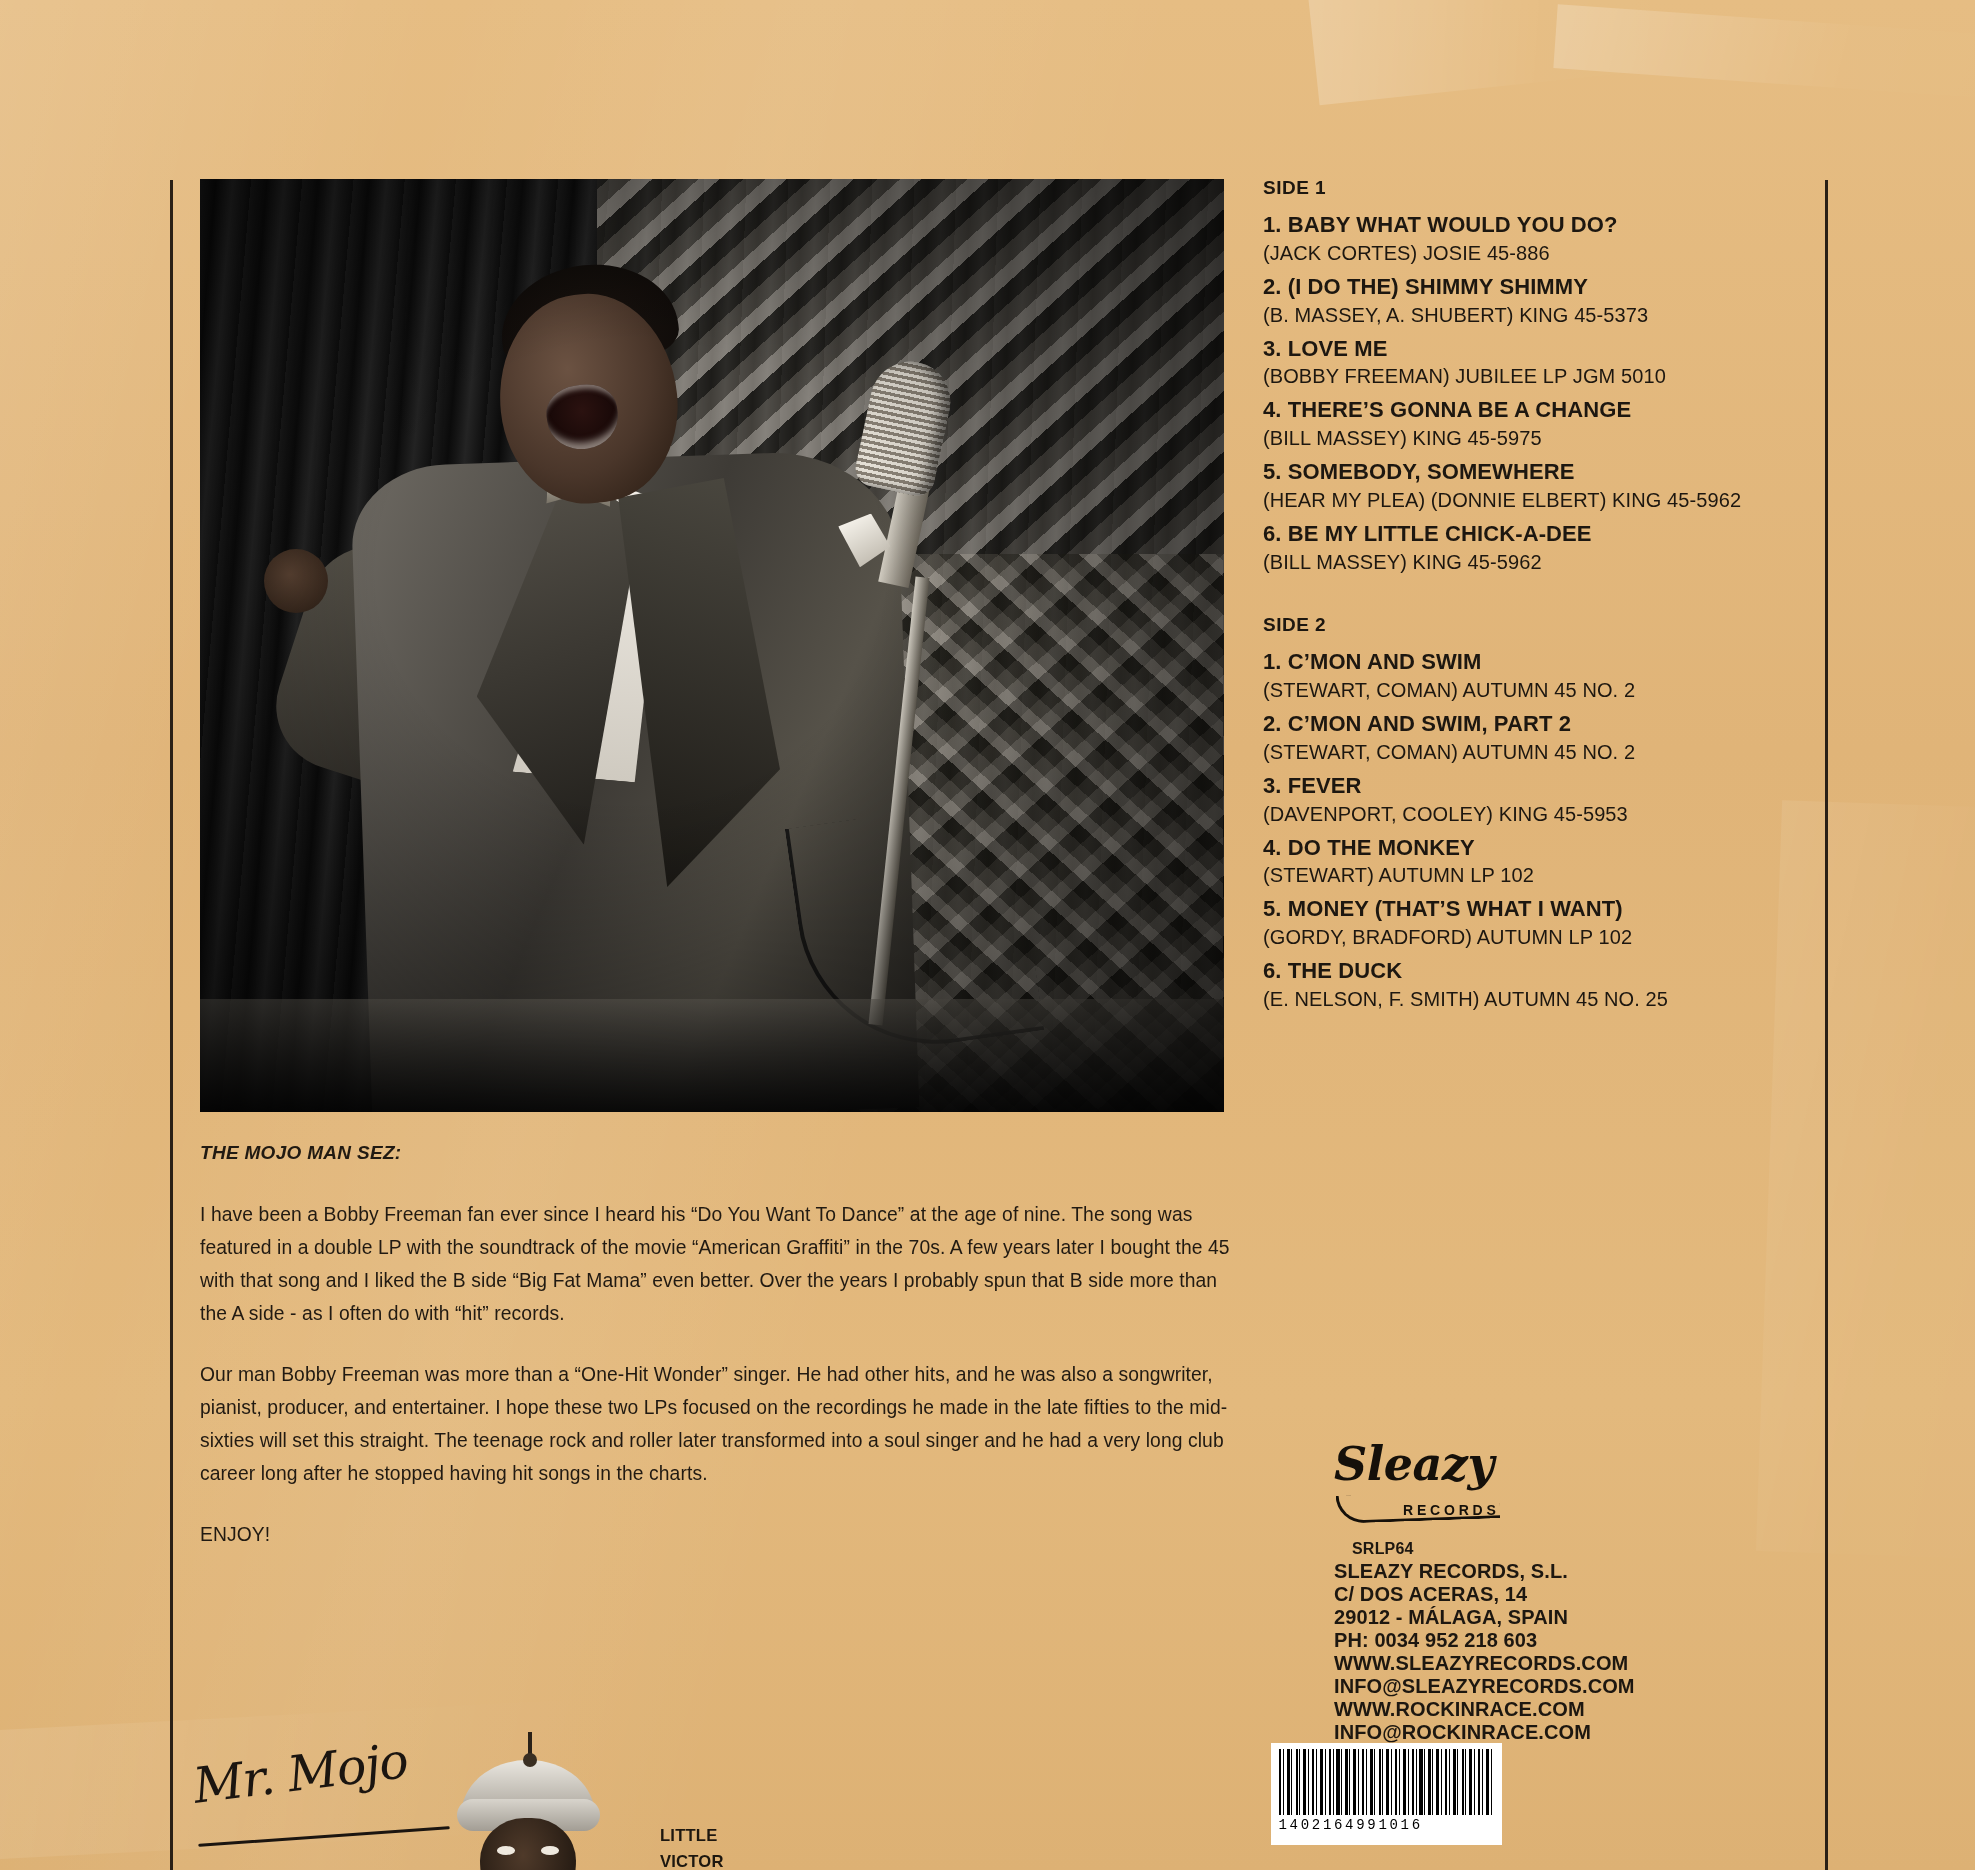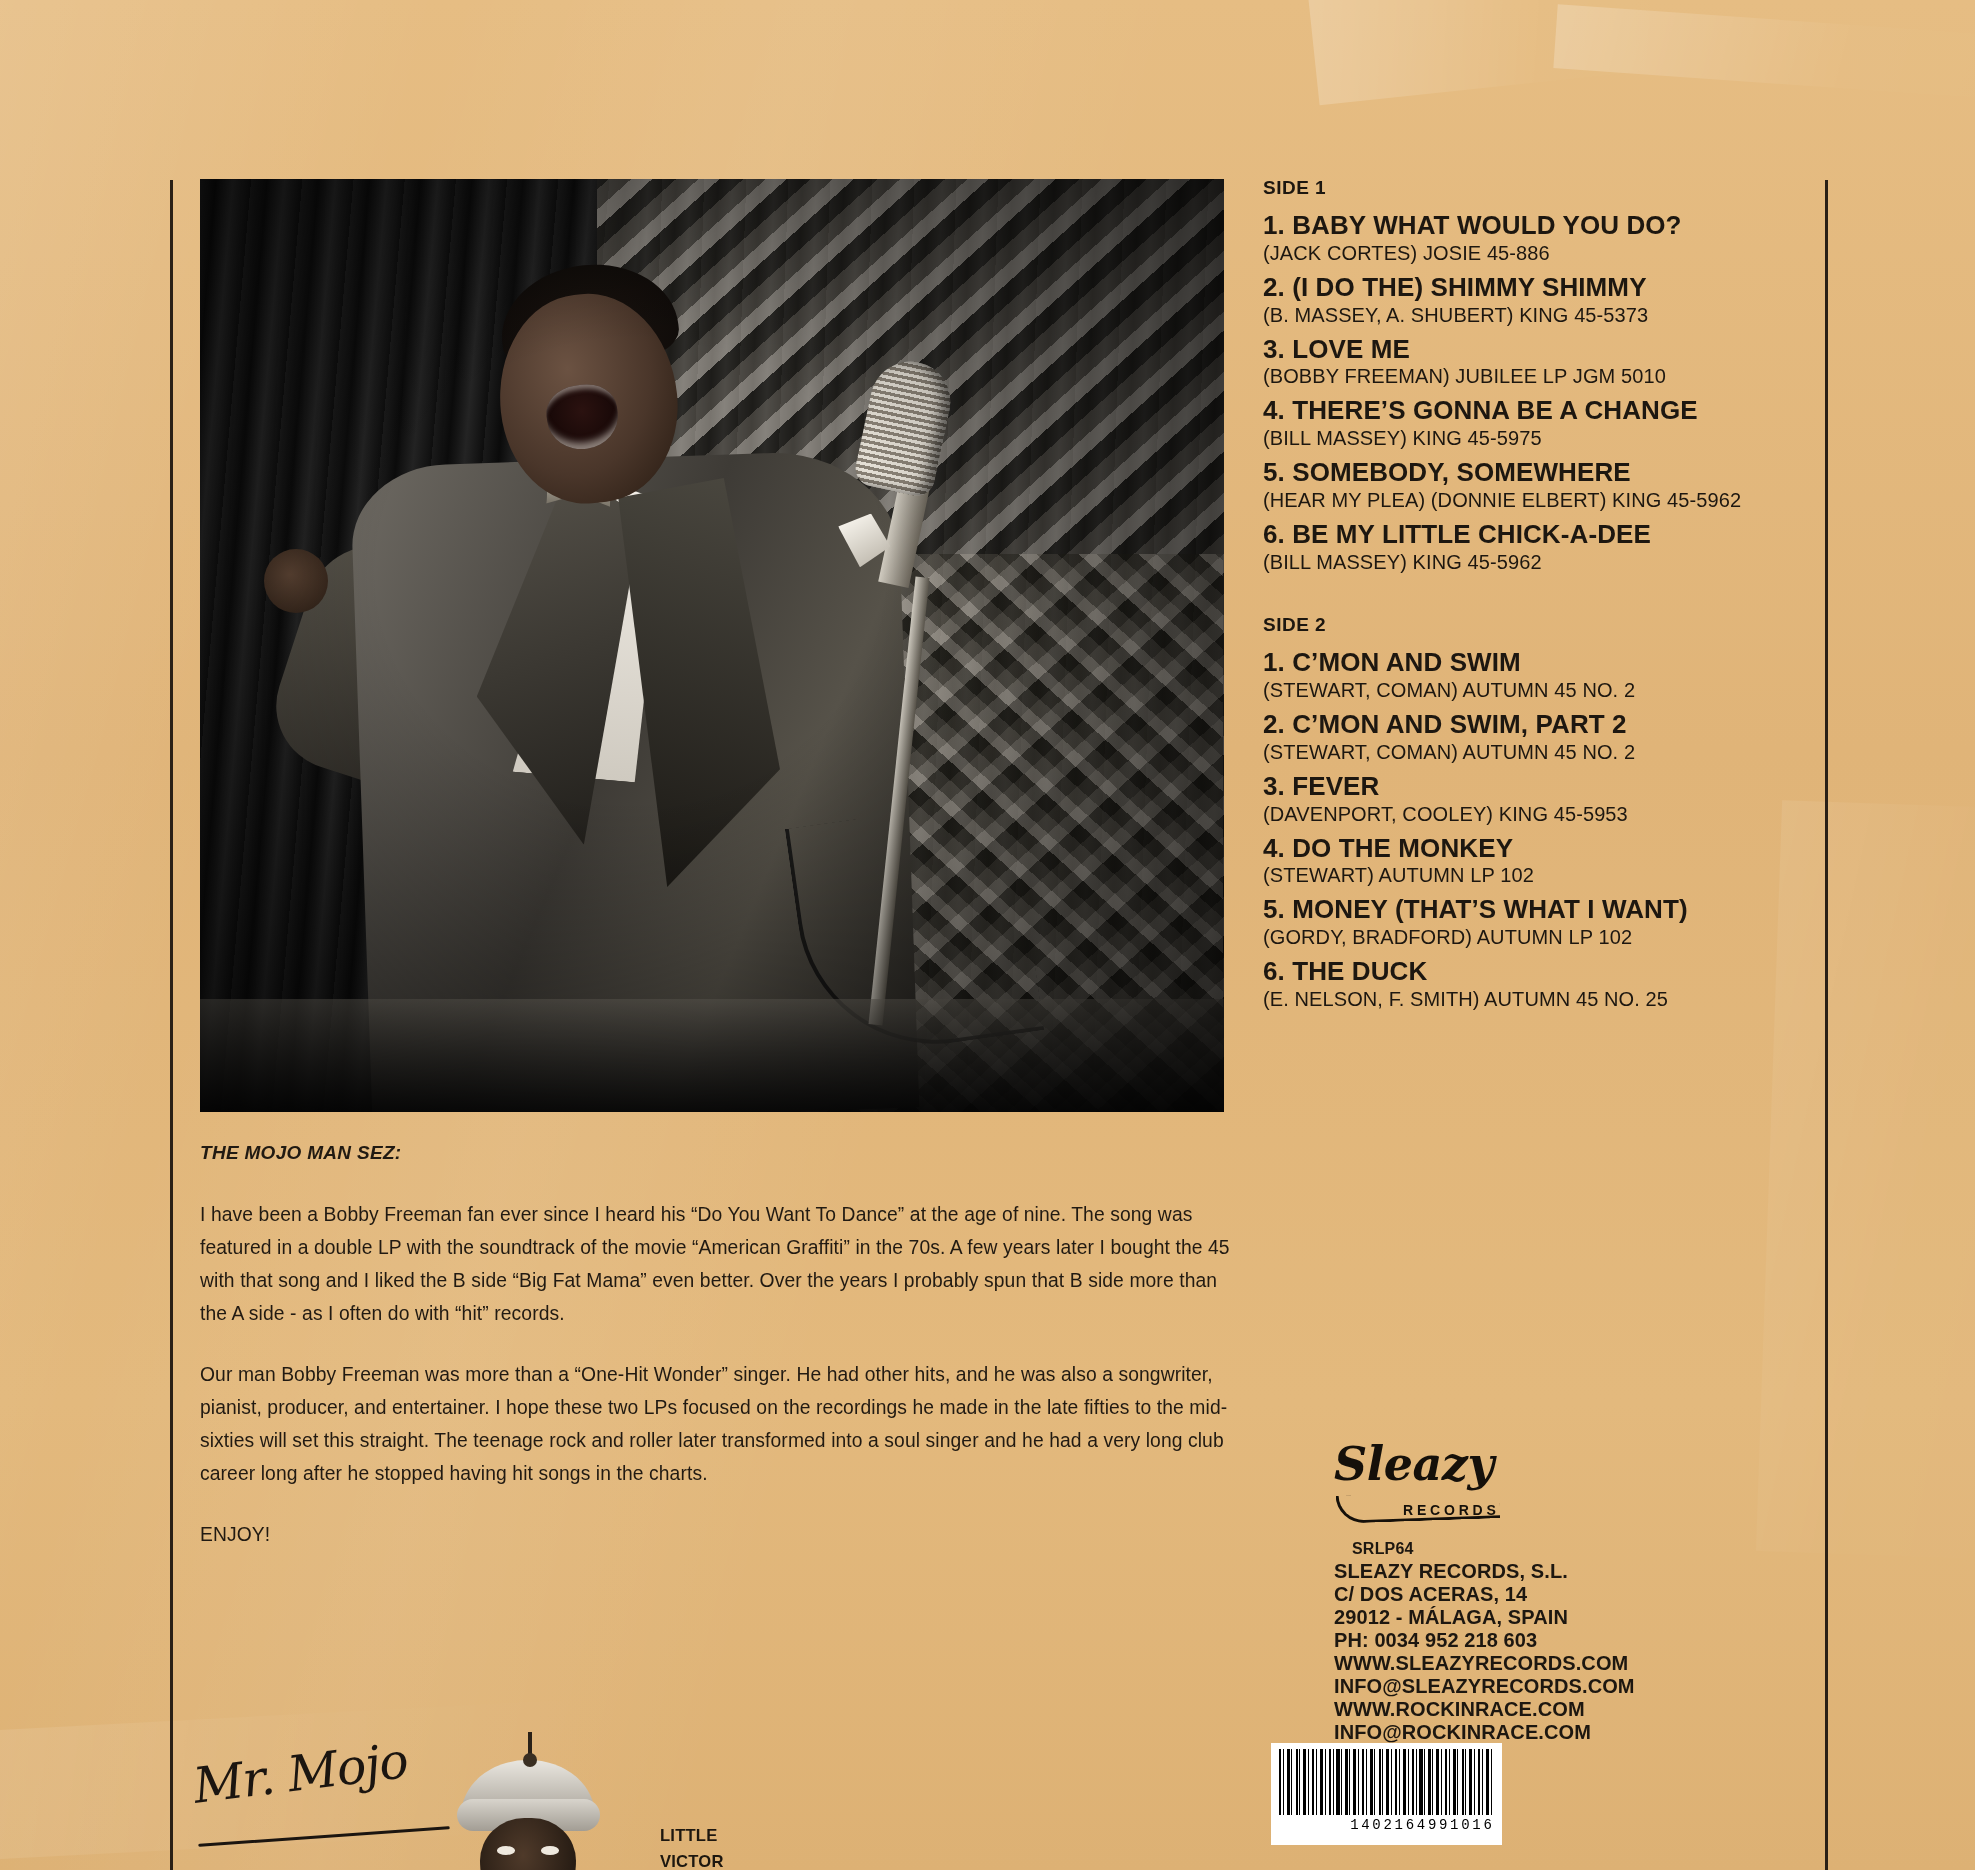--- a/index.html
+++ b/index.html
@@ -283,21 +283,21 @@
     color: #1d1710;
   }
   .side-head {
     font-size: 19px;
     font-weight: bold;
     letter-spacing: 0.5px;
     margin-bottom: 13px;
   }
   .side-head.second { margin-top: 41px; }
   .trk-title {
-    font-size: 26px;
+    font-size: 22px;
     font-weight: bold;
     letter-spacing: 0.1px;
     line-height: 26px;
     margin-top: 9.6px;
   }
   .trk-credit {
     font-size: 20px;
     letter-spacing: 0.1px;
     line-height: 21.4px;
     margin-top: 4.8px;
@@ -372,21 +372,21 @@
   .bars {
     height: 66px;
     width: 100%;
     background-image: repeating-linear-gradient(90deg,
       #000 0px, #000 2.1px, #fff 2.1px, #fff 3.8px,
       #000 3.8px, #000 4.8px, #fff 4.8px, #fff 7.5px,
       #000 7.5px, #000 10.7px, #fff 10.7px, #fff 12.3px,
       #000 12.3px, #000 13.4px, #fff 13.4px, #fff 16.6px);
   }
   .bc-num {
-    text-align: right;
+    text-align: left;
     font-family: "Liberation Mono", monospace;
     font-size: 14px;
     letter-spacing: 2.7px;
     margin-top: 2.1px;
     color: #000;
   }
 </style>
 </head>
 <body>
 

